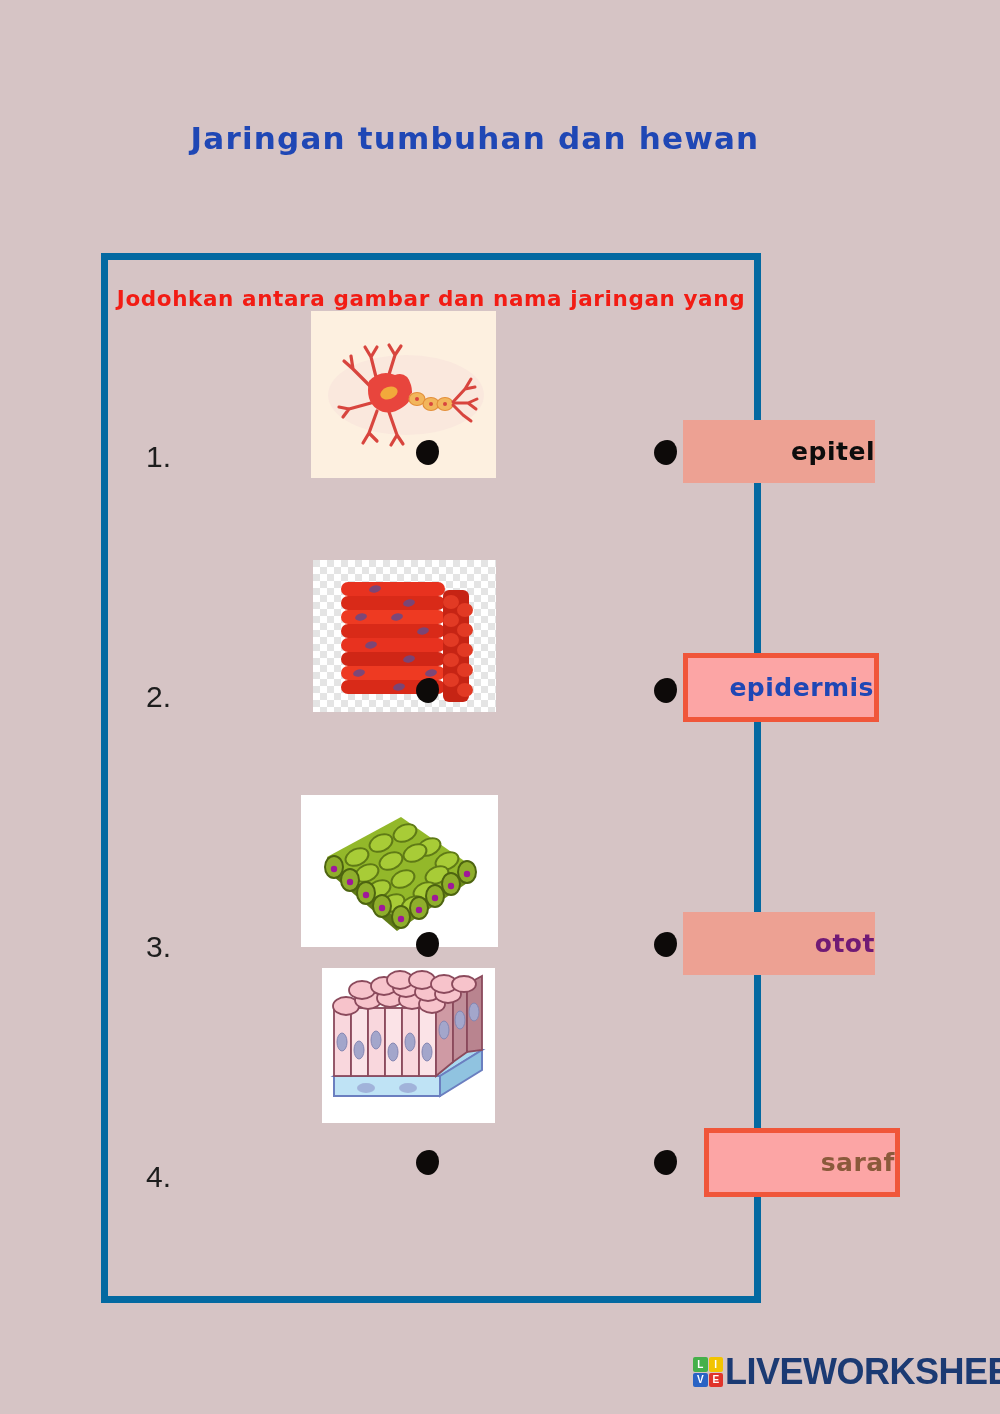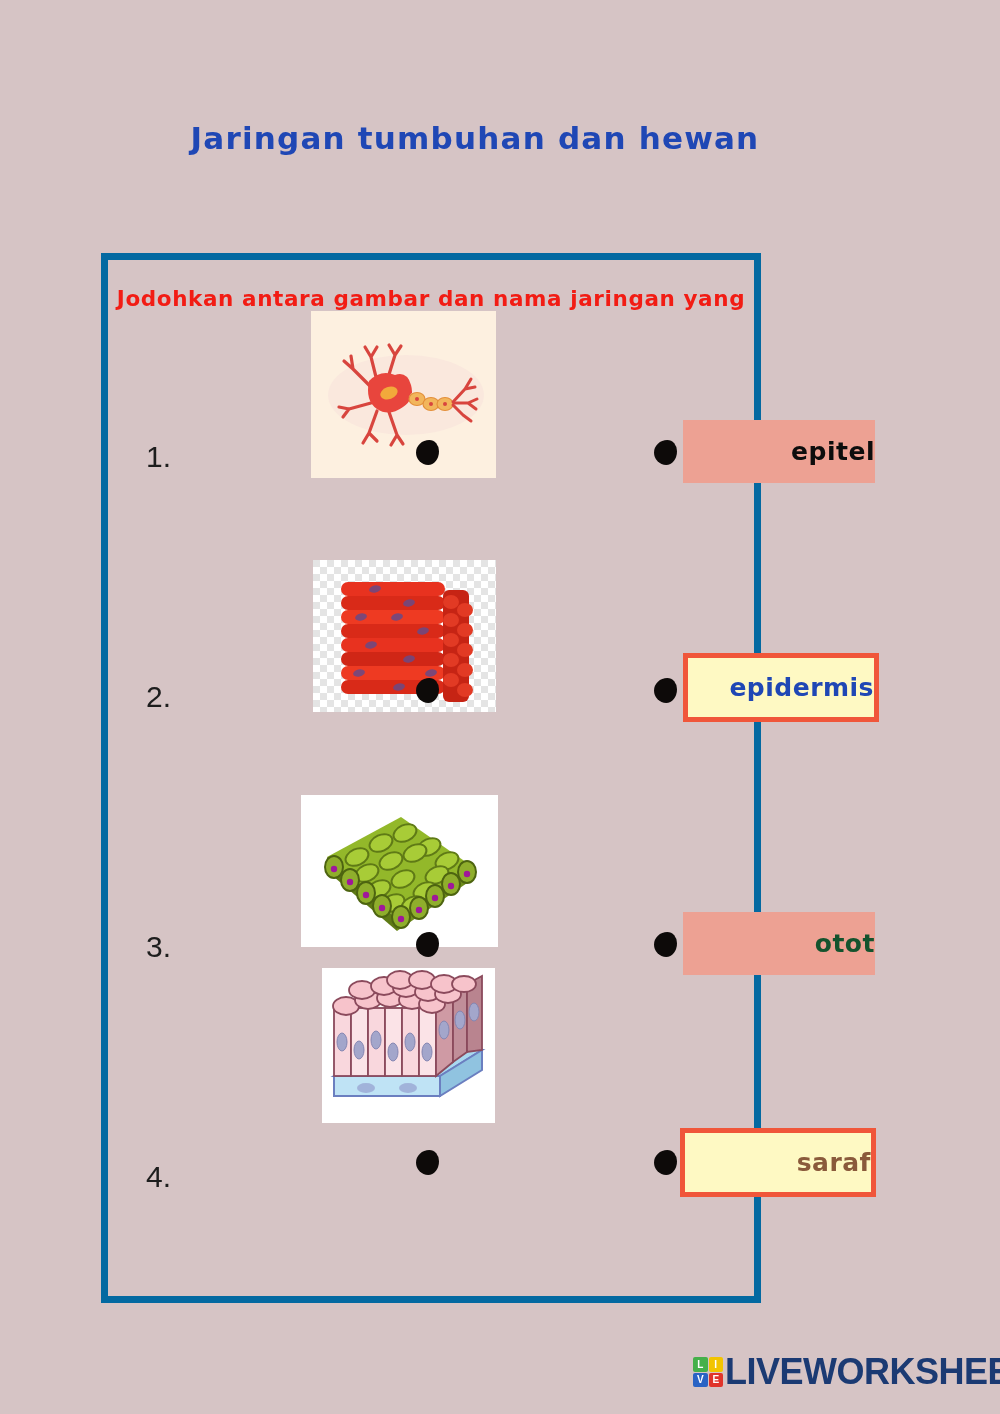--- a/index.html
+++ b/index.html
@@ -102,27 +102,27 @@
     align-items: center;
     justify-content: flex-end;
     box-sizing: border-box;
     font-family: "DejaVu Sans", sans-serif;
     font-weight: bold;
     font-size: 25px;
     letter-spacing: 0.5px;
   }
   .answer-box.boxed {
     border: 5px solid #f0563a;
-    background: #fef9c3;
+    background: #fca5a5;
     width: 196px;
     height: 69px;
   }
   .ans-epitel    { color: #0d0d0d; }
   .ans-epidermis { color: #1f47b5; }
-  .ans-otot      { color: #14532d; }
+  .ans-otot      { color: #701a75; }
   .ans-saraf     { color: #8a5a3b; }
 
   
   .thumb-neuron {
     left: 203px; top: -69px; width: 185px; height: 167px;
     background: #fdf0e0;
   }
   
   .thumb-muscle {
     left: 205px; top: -60px; width: 183px; height: 152px;
@@ -412,21 +412,21 @@
           <ellipse cx="100" cy="12" rx="13" ry="9"></ellipse>
           <ellipse cx="122" cy="16" rx="13" ry="9"></ellipse>
           <ellipse cx="142" cy="16" rx="12" ry="8"></ellipse>
         </g>
       </svg>
     </div>
 
     <div class="dot dot-left" style="top:100px;"></div>
     <div class="dot dot-right" style="top:100px;"></div>
 
-    <div class="answer-box boxed ans-saraf" style="top:78px; left:572px;">
+    <div class="answer-box boxed ans-saraf" style="top:78px; left:596px;">
       <span>saraf</span>
     </div>
   </div>
 
 </div>
 
 <div class="footer-logo">
   <div class="logo-grid">
     <div class="logo-cell lc-l">L</div>
     <div class="logo-cell lc-i">I</div>

